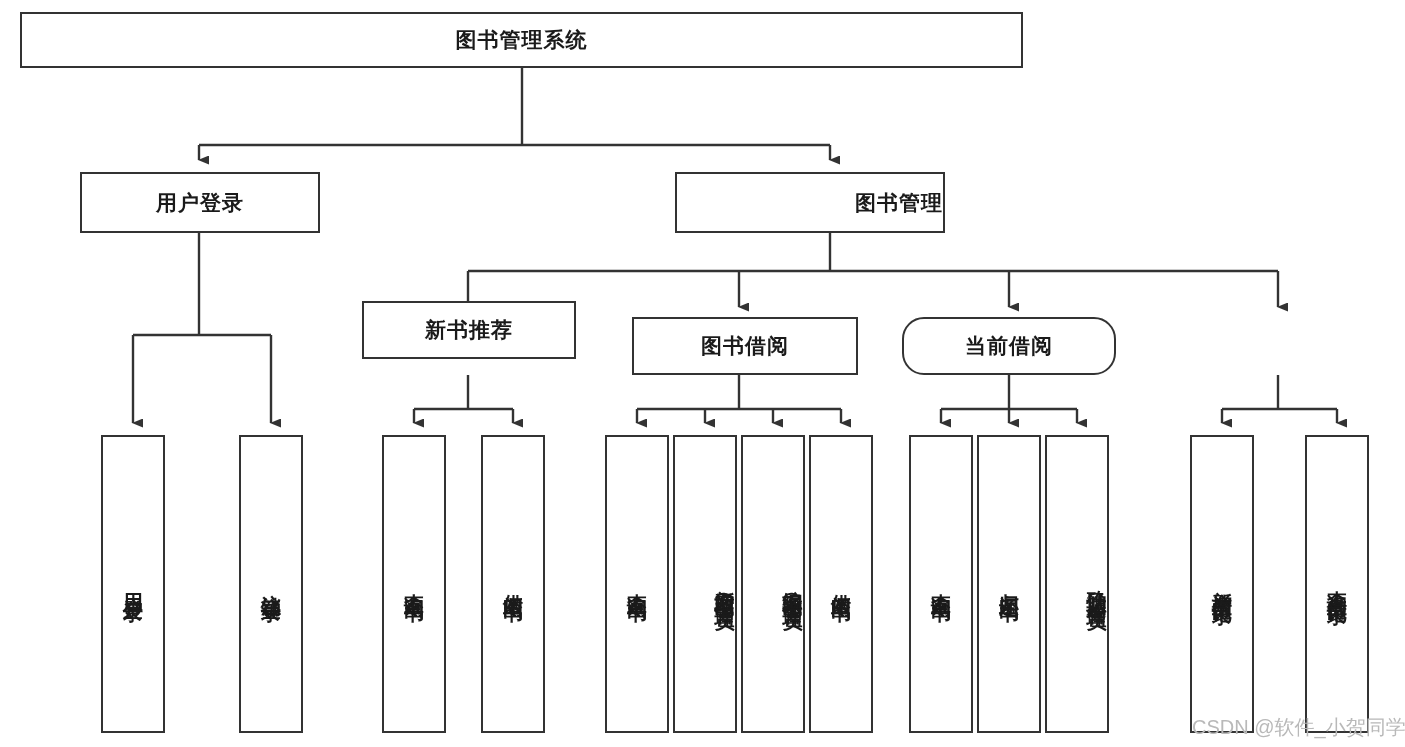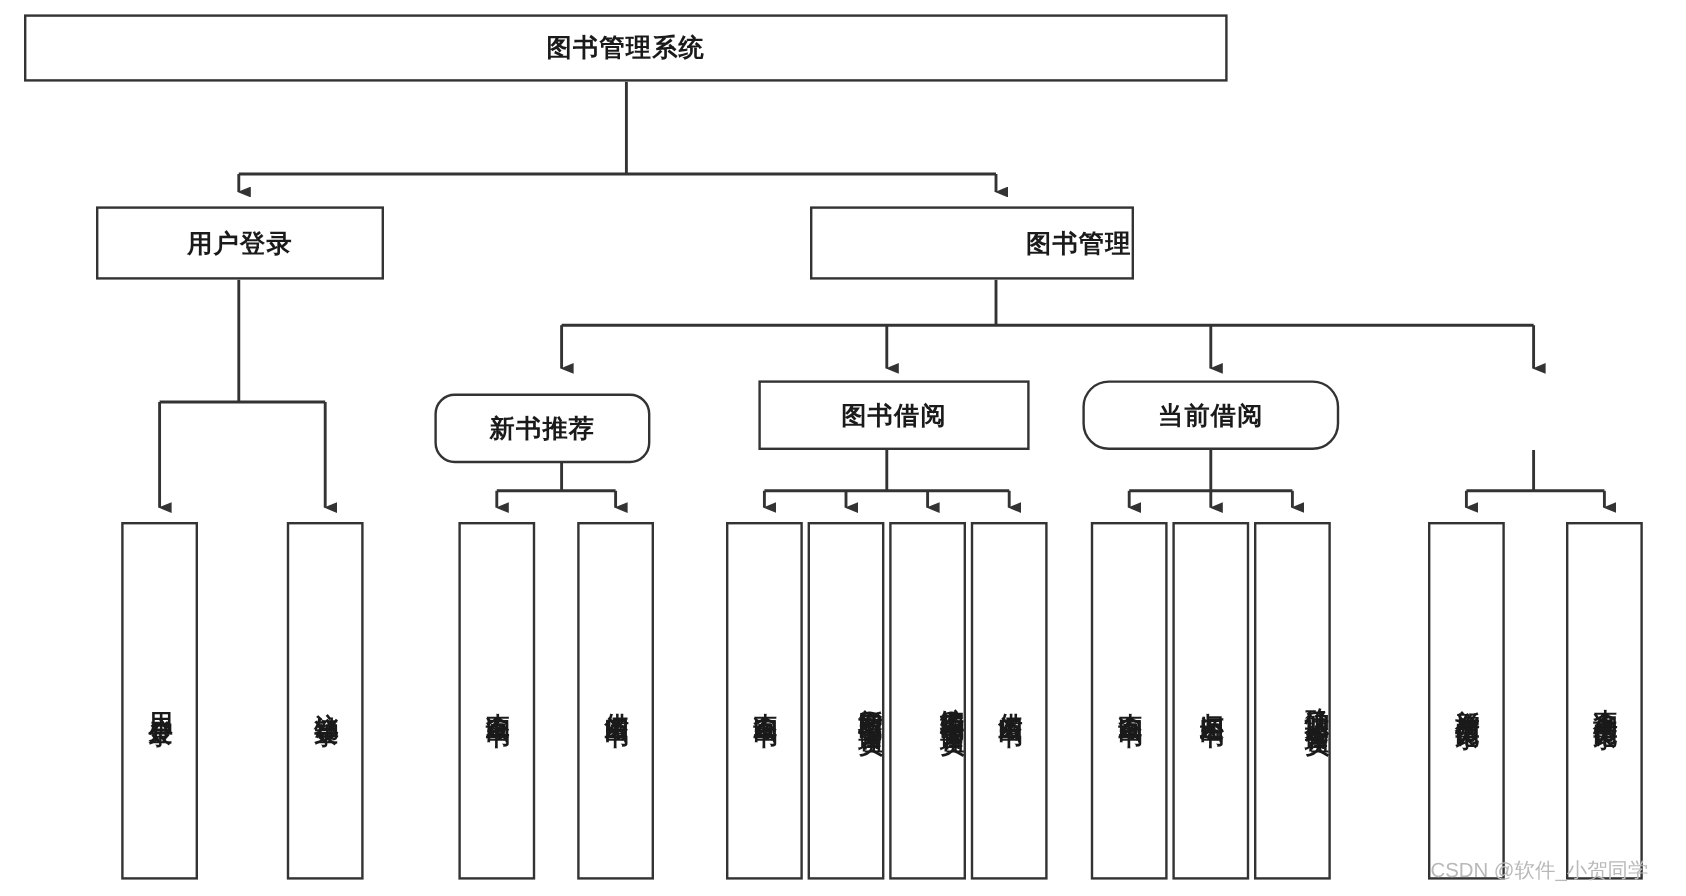--- a/index.html
+++ b/index.html
@@ -54,21 +54,21 @@
     padding-top: 0;
   }
   .node-label {
     display: block;
     white-space: nowrap;
   }
   #watermark {
     position: absolute;
     left: 1192px;
     top: 714px;
-    font-size: 17px;
+    font-size: 20px;
     color: #b9b9b9;
     white-space: nowrap;
     pointer-events: none;
   }
 </style>
 </head>
 <body>
 
 <div id="canvas">
 
@@ -126,21 +126,21 @@
     <span class="node-label">图书管理系统</span>
   </div>
 
   <div class="node horiz" style="left:80px; top:172px; width:240px; height:61px;">
     <span class="node-label">用户登录</span>
   </div>
   <div class="node horiz" style="left:675px; top:172px; width:270px; height:61px;justify-content:flex-end;">
     <span class="node-label">图书管理</span>
   </div>
 
-  <div class="node horiz" style="left:362px; top:328px; width:180px; height:58px;border-radius:17px;">
+  <div class="node horiz" style="left:362px; top:301px; width:214px; height:58px;">
     <span class="node-label">新书推荐</span>
   </div>
   <div class="node horiz" style="left:632px; top:317px; width:226px; height:58px;">
     <span class="node-label">图书借阅</span>
   </div>
   <div class="node horiz" style="left:902px; top:317px; width:214px; height:58px;border-radius:22px;">
     <span class="node-label">当前借阅</span>
   </div>
 
   <div class="node vert centered" style="left:101px; top:435px; width:64px; height:298px;">

